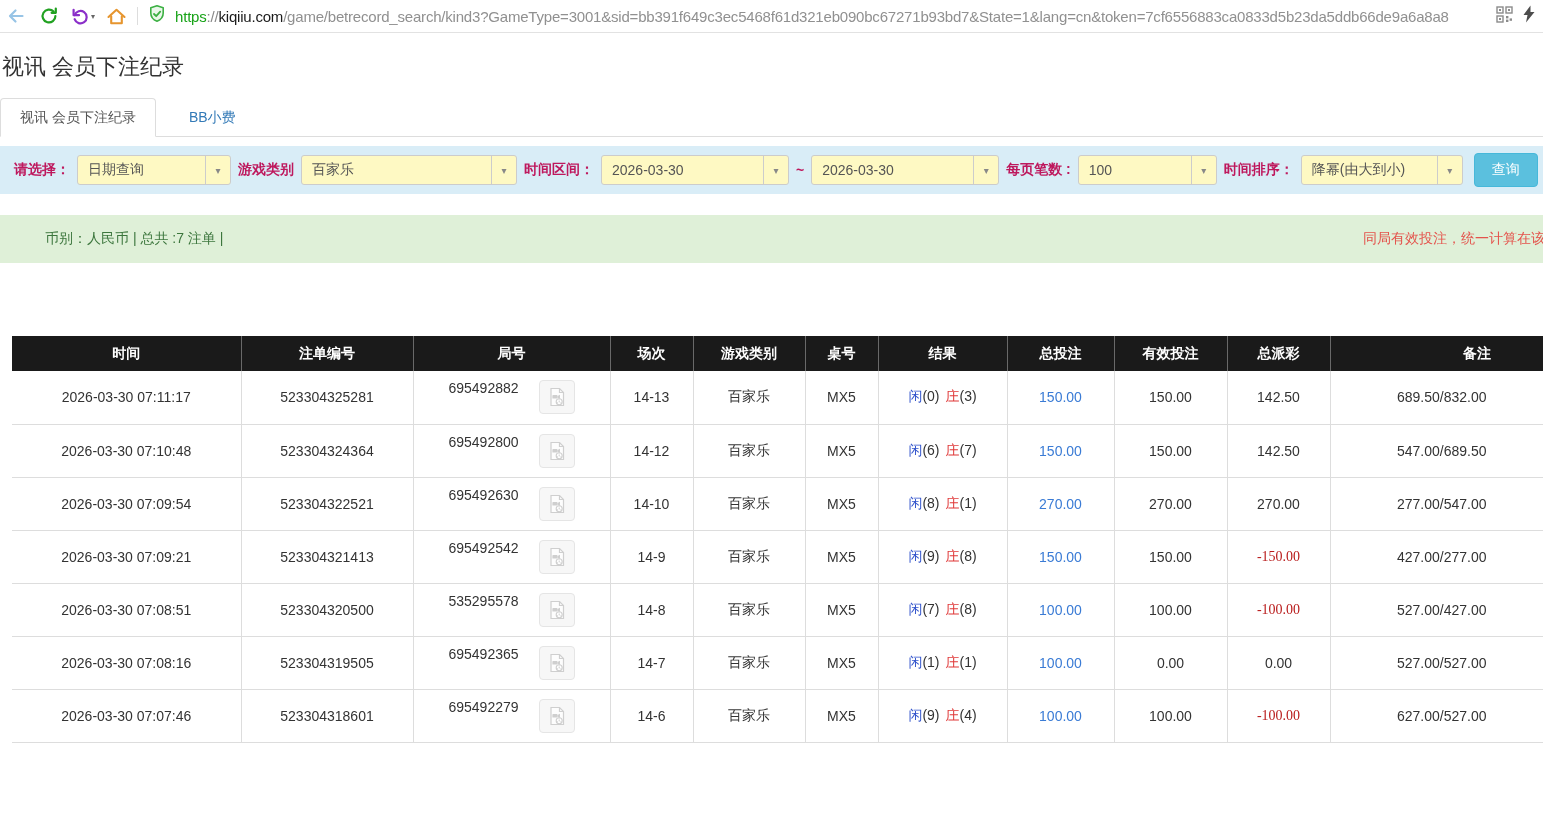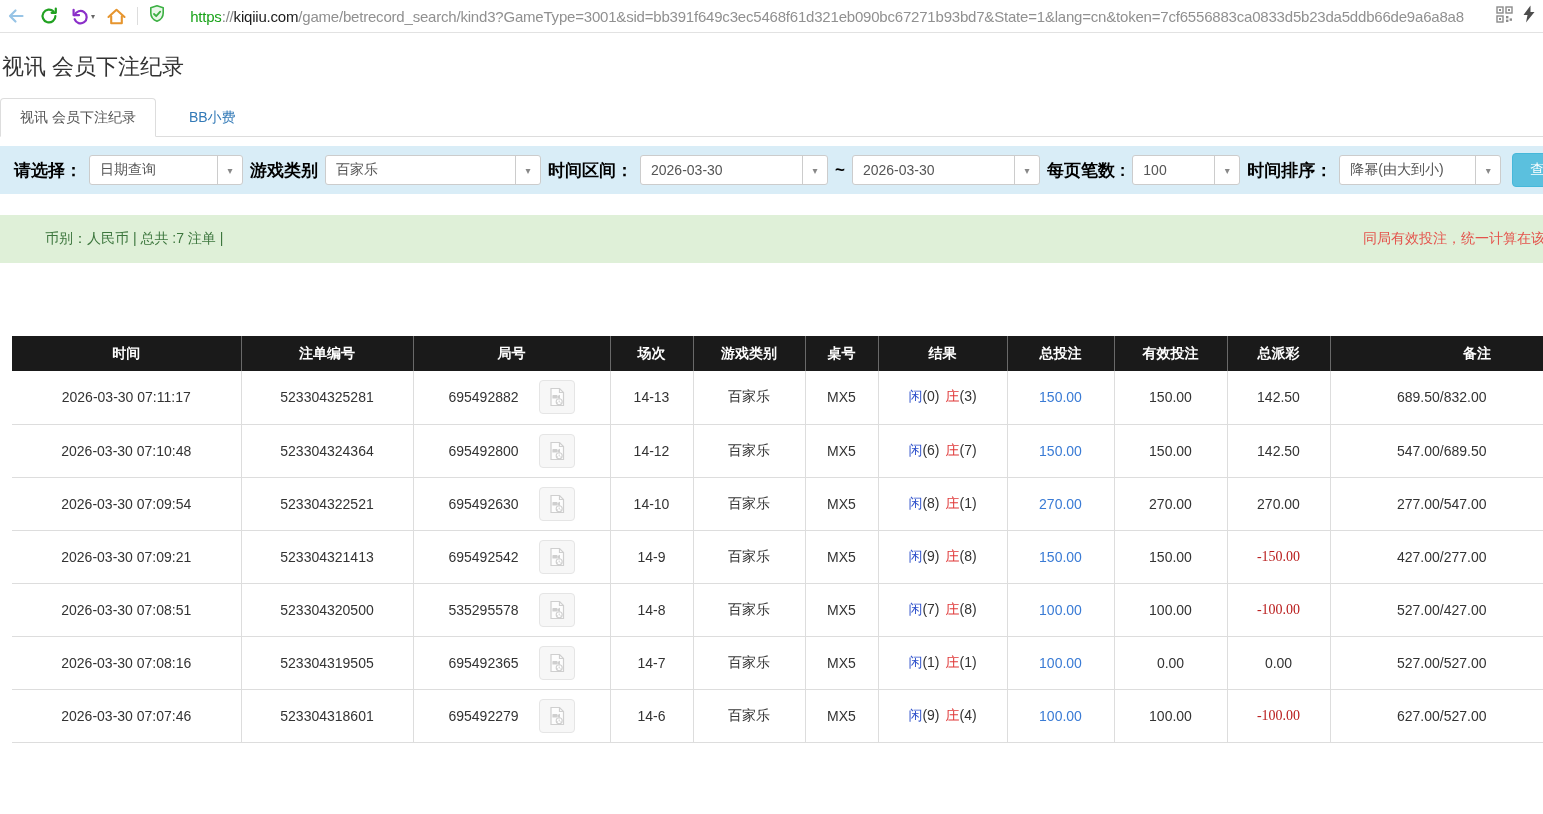--- a/index.html
+++ b/index.html
@@ -8,62 +8,62 @@
     width:1543px; height:814px; overflow:hidden; background:#fff;
     font-family:"Liberation Sans","DejaVu Sans",sans-serif; color:#333;
   }
 
   
   .browser-bar{height:33px;display:flex;align-items:center;padding:0 6px 0 4px;border-bottom:1px solid #e2e2e2;gap:9px;}
   .nav-icon{width:24px;height:24px;display:flex;align-items:center;justify-content:center;cursor:pointer;flex-shrink:0;}
   .undo-wrap{display:flex;align-items:center;gap:1px;flex-shrink:0;cursor:pointer;}
   .caret{font-size:8px;color:#666;}
   .vdivider{width:1px;height:18px;background:#ddd;flex-shrink:0;}
-  .addr{display:flex;align-items:center;flex:1;overflow:hidden;text-align:center;}
+  .addr{display:flex;align-items:center;gap:8px;flex:1;overflow:hidden;}
   .url{flex:1;overflow:hidden;white-space:nowrap;font-size:15px;letter-spacing:-0.2px;}
   .url .scheme{color:#18a318;}
   .url .sep{color:#888;}
   .url .host{color:#1a1a1a;}
   .url .path{color:#909090;}
   .right-icons{display:flex;align-items:center;gap:8px;flex-shrink:0;}
 
   
   .page{padding:0;}
   .page-title{font-size:22px;color:#333;margin:19px 0 0 2px;font-weight:400;}
 
   .tabs{margin-top:16px;border-bottom:1px solid #ddd;display:flex;align-items:flex-end;height:39px;padding-left:0;}
   .tab{font-size:14px;padding:10px 19px;cursor:pointer;line-height:1.2;}
   .tab.active{background:#fff;border:1px solid #ddd;border-bottom:1px solid #fff;border-radius:4px 4px 0 0;color:#555;margin-bottom:-1px;}
   .tab.inactive{color:#337ab7;margin-left:14px;}
 
   .filter-bar{margin-top:9px;background:#d9edf7;height:48px;display:flex;align-items:center;padding-left:14px;gap:7px;white-space:nowrap;}
-  .flabel{color:#000000;font-weight:bold;font-size:17px;flex-shrink:0;}
-  .select{background:#ffffff;border:1px solid #ccc;border-radius:3px;height:30px;display:flex;align-items:stretch;font-size:14px;color:#555;cursor:pointer;flex-shrink:0;}
+  .flabel{color:#be185d;font-weight:bold;font-size:14px;flex-shrink:0;}
+  .select{background:#fef9c3;border:1px solid #ccc;border-radius:3px;height:30px;display:flex;align-items:stretch;font-size:14px;color:#555;cursor:pointer;flex-shrink:0;}
   .select .val{padding:0 10px;display:flex;align-items:center;flex:1;overflow:hidden;}
   .select .arrow{width:25px;border-left:1px solid #ccc;display:flex;align-items:center;justify-content:center;color:#888;font-size:10px;}
-  .w1{width:154px;} .w2{width:216px;} .w3{width:188px;} .w4{width:188px;} .w5{width:108px;} .w6{width:162px;}
+  .w1{width:154px;} .w2{width:216px;} .w3{width:188px;} .w4{width:188px;} .w5{width:139px;} .w6{width:162px;}
   .search-btn{background:#5bc0de;border:1px solid #46b8da;color:#fff;height:34px;min-width:64px;border-radius:4px;font-size:14px;margin-left:4px;flex-shrink:0;cursor:pointer;}
 
   .summary-bar{margin-top:21px;background:#dff0d8;height:48px;display:flex;align-items:center;color:#3c763d;font-size:14px;padding-left:45px;}
   .notice{margin-left:auto;color:#e4534c;margin-right:-16px;white-space:nowrap;}
 
   
   table{border-collapse:collapse;table-layout:fixed;width:1543px;margin-top:73px;font-size:14px;margin-left:12px;}
   thead th{background:#1a1a1a;color:#fff;height:35px;font-weight:bold;border-right:1px solid rgba(255,255,255,0.35);text-align:center;}
   thead th:last-child{border-right:none;}
   thead th.c10{text-align:right;padding-right:64px;font-family:Liberation Serif, serif;}
   tbody.data td{height:53px;border-bottom:1px solid #ddd;border-right:1px solid #ddd;text-align:center;color:#333;background:#fff;}
   tbody.data td:last-child{border-right:none;padding-left:12px;}
   td.remark{text-align:right;padding-right:14px;}
   .bet-link{color:#3a7bd5;cursor:pointer;text-decoration:none;}
   .res-p{color:#3355cc;}
   .res-b{color:#e03a3a;margin-left:6px;}
   .res-n{color:#333;}
   .payout.neg{color:#b91c1c;font-family:Liberation Serif, serif;}
-  .round-wrap{display:inline-flex;align-items:center;gap:20px;}
+  .round-wrap{display:inline-flex;align-items:flex-start;gap:20px;}
   .video-btn{width:36px;height:34px;border:1px solid #e5e5e5;background:#f7f7f7;border-radius:4px;display:inline-flex;align-items:center;justify-content:center;cursor:pointer;padding:0;}
   tbody.foot td{background:#9b9b9b;color:#fff;height:36px;text-align:center;border-right:1px solid #fff;}
   tbody.foot td:last-child{border-right:none;}
   tbody.foot tr.subtotal td{border-bottom:2px solid #fff;}
 </style>
 </head>
 <body>
 
 <div class="browser-bar">
   <span class="nav-icon">

